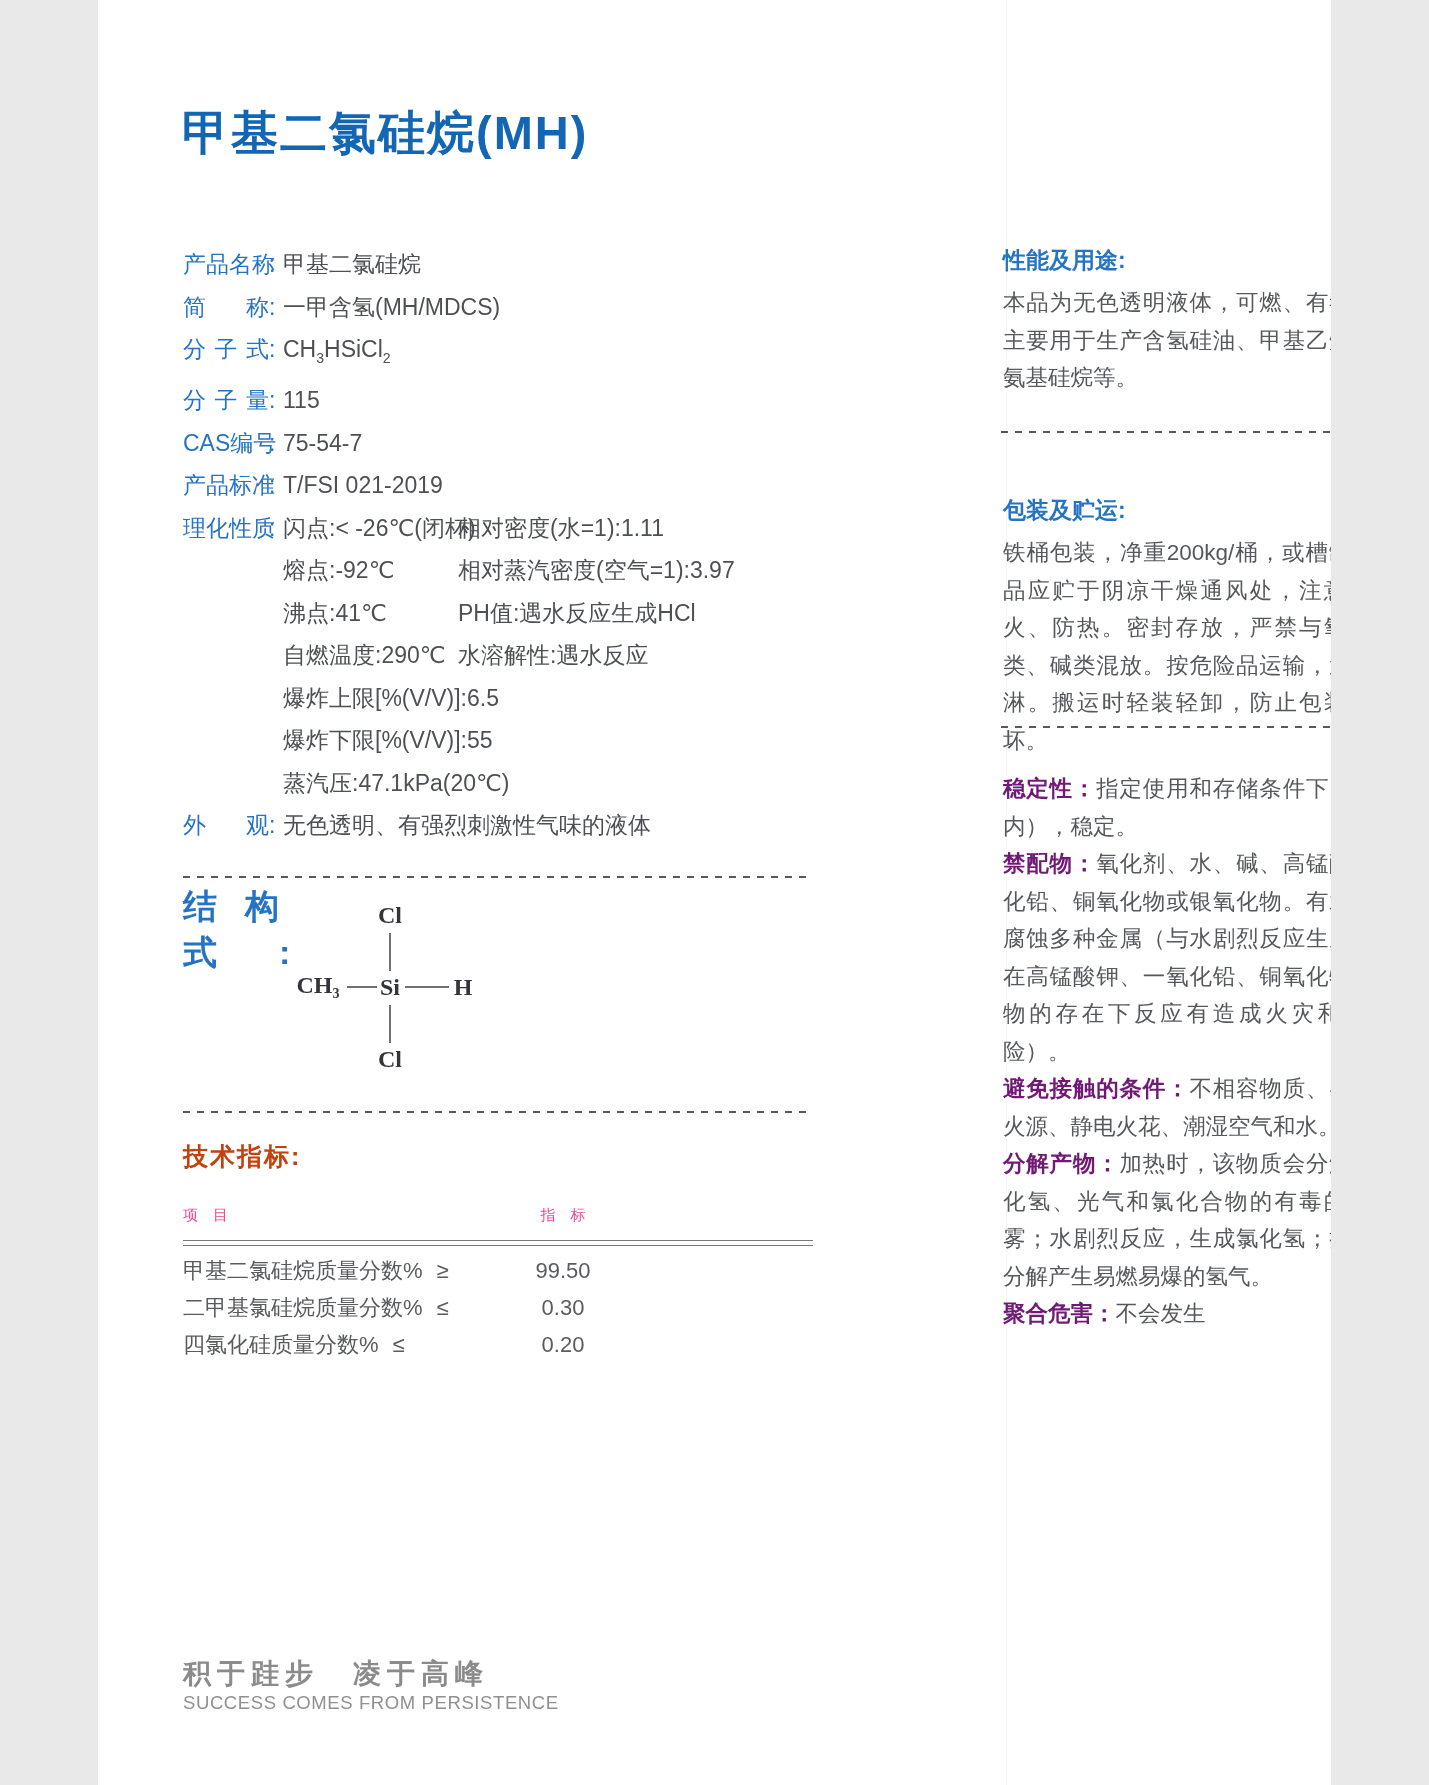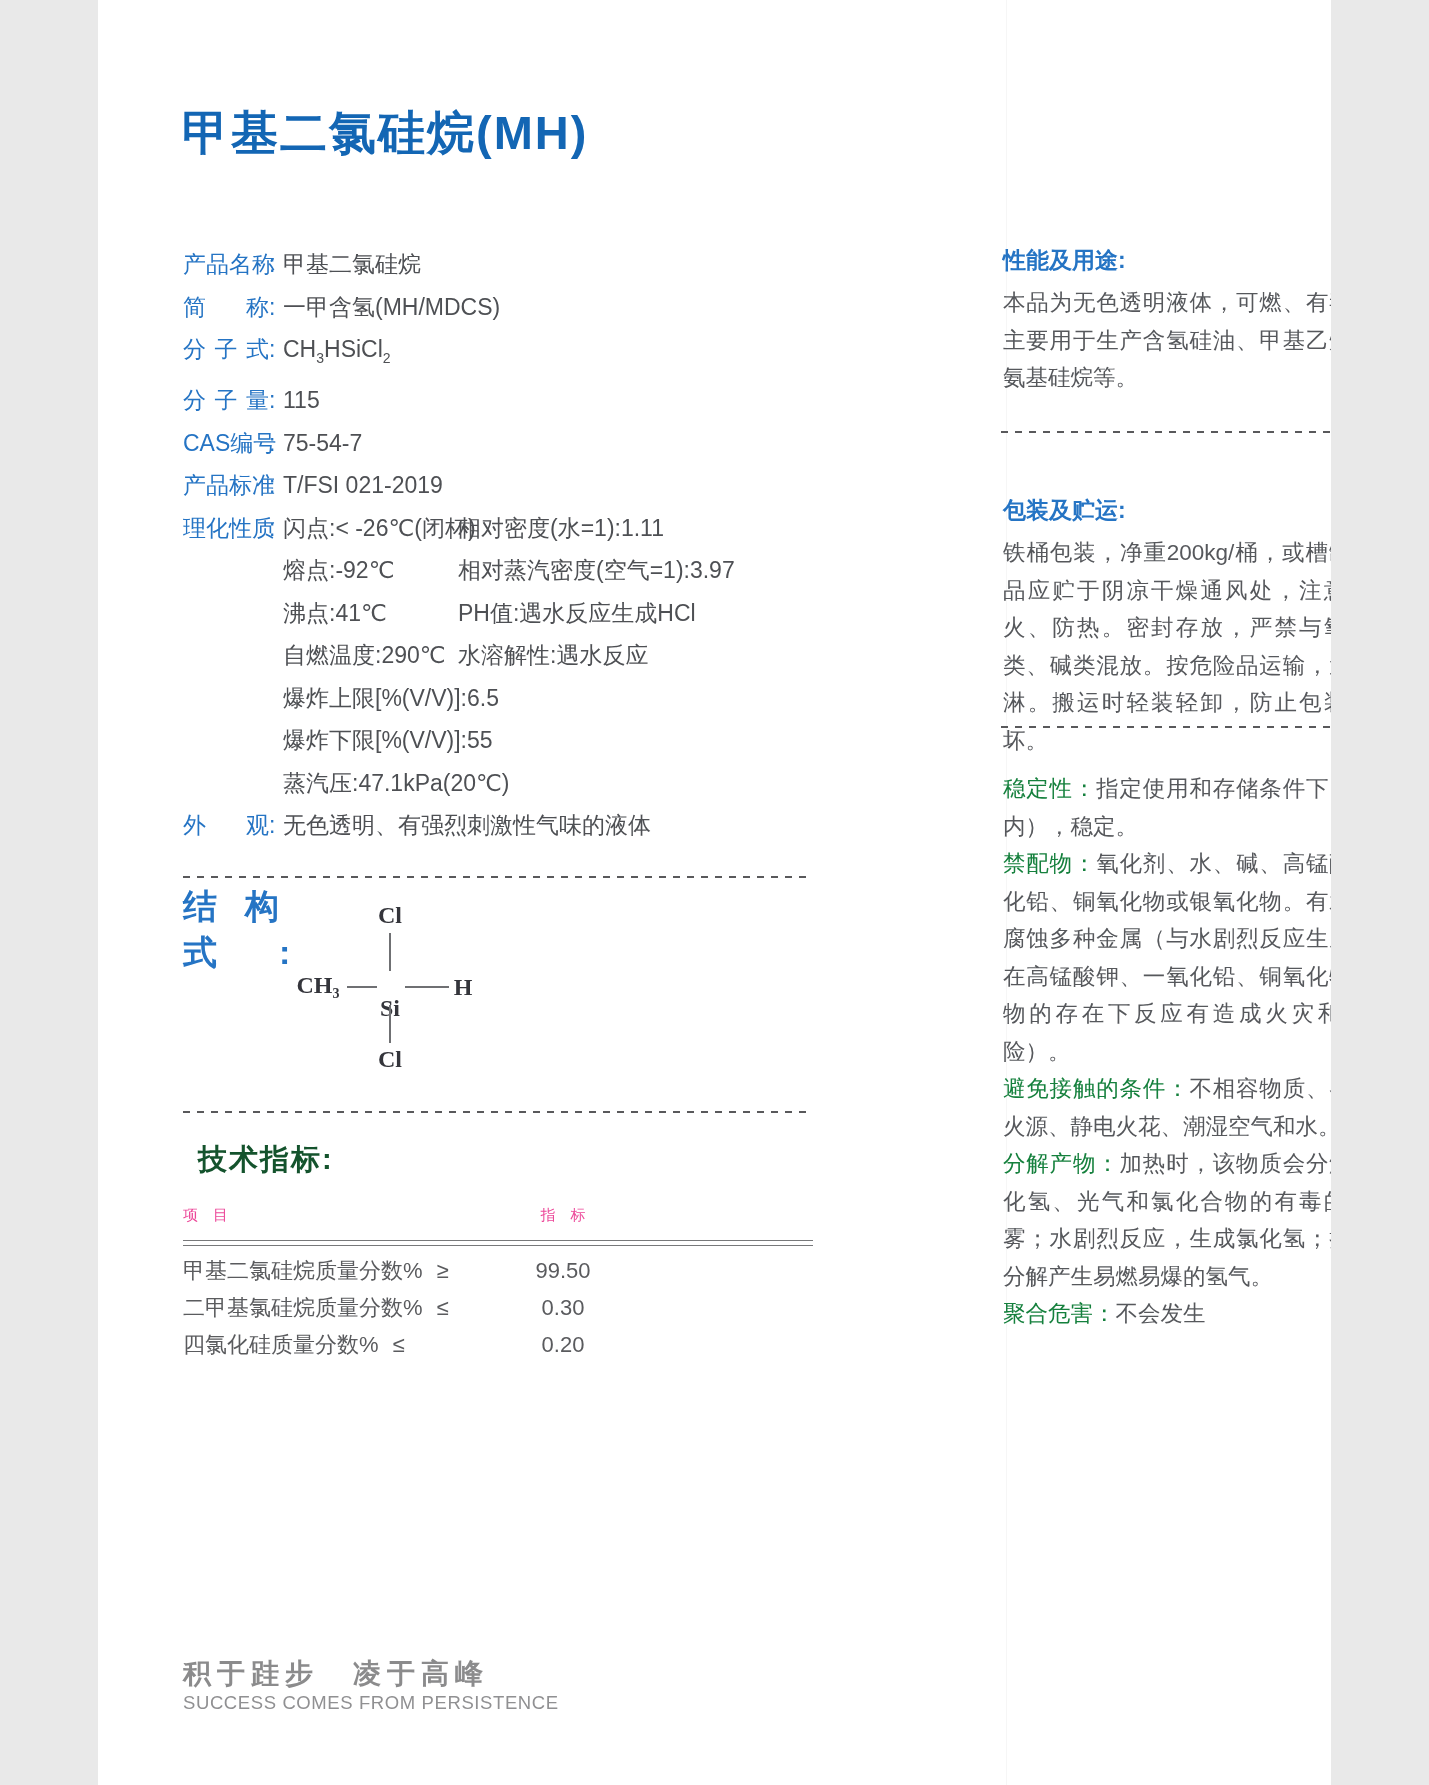--- a/index.html
+++ b/index.html
@@ -38,36 +38,36 @@
   .struct-label { position:absolute; left:85px; top:884px; font-size:34px; font-weight:700; color:#2574c4; }
   .struct-label .lbl-t { width:96px; }
   .struct { position:absolute; left:185px; top:893px; width:230px; height:190px;
     font-family:"Liberation Serif","DejaVu Serif",serif; font-weight:700; font-size:24px; color:#34353b; }
   .atom { position:absolute; transform:translate(-50%,-50%); white-space:nowrap; }
   .bond { position:absolute; background:#6f7073; }
   .bv { width:2px; height:38px; left:106px; }
   .bh { height:2px; top:93px; }
 
   
-  .spec-heading { position:absolute; left:100px; top:1140px; font-size:29px; font-weight:700; color:#14532d; letter-spacing:2px; }
+  .spec-heading { position:absolute; left:85px; top:1140px; font-size:25px; font-weight:700; color:#c2410c; letter-spacing:2px; }
   .spec-table { position:absolute; left:85px; top:1198px; width:630px; }
   .spec-head { position:relative; height:42px; font-size:15px; color:#ec4899; line-height:34px; }
   .spec-val-col { position:absolute; left:300px; top:0; width:160px; text-align:center; }
   .dbl-line { height:4px; border-top:1px solid #77787a; border-bottom:1px solid #77787a; }
   .spec-rows { margin-top:6px; }
   .spec-row { position:relative; height:37px; font-size:22px; color:#5a5b5e; line-height:37px; }
   .spec-op { margin-left:14px; }
   .spec-row .spec-val-col { line-height:37px; }
 
   
   .rblock { position:absolute; left:905px; width:442px; }
   .rb1 { top:246px; } .rb2 { top:496px; } .rb3 { top:770px; }
   .rhead { font-size:23px; font-weight:700; color:#2574c4; margin:0 0 10px 0; line-height:28px; }
   .rp { font-size:22.5px; line-height:37.5px; color:#56585c; text-align:justify; margin:0; }
-  .rlbl { color:#15803d; font-weight:400; }
+  .rlbl { color:#701a75; font-weight:700; }
 
   
   .footer { position:absolute; left:85px; top:1658px; }
   .slogan-cn { font-size:28px; color:#8b8b8c; letter-spacing:6px; font-weight:600; line-height:32px; }
   .slogan-en { font-size:18.5px; color:#909092; letter-spacing:0.6px; line-height:22px; margin-top:2px; }
 </style>
 </head>
 <body>
 
 <div class="page">
@@ -128,21 +128,21 @@
 
   <div class="dashed dash-l1"></div>
 
   <div class="struct-label"><span class="lbl-t">结构式</span><span>:</span></div>
 
   <div class="struct">
     <span class="atom" style="left:107px; top:22px;">Cl</span>
     <div class="bond bv" style="top:40px;"></div>
     <span class="atom" style="left:35px; top:94px;"><span>CH</span><sub>3</sub></span>
     <div class="bond bh" style="left:64px; width:30px;"></div>
-    <span class="atom" style="left:107px; top:94px;margin-top:21px;">Si</span>
+    <span class="atom" style="left:107px; top:94px;">Si</span>
     <div class="bond bh" style="left:122px; width:44px;"></div>
     <span class="atom" style="left:180px; top:94px;">H</span>
     <div class="bond bv" style="top:112px;"></div>
     <span class="atom" style="left:107px; top:166px;">Cl</span>
   </div>
 
   <div class="dashed dash-l2"></div>
 
   <div class="spec-heading">技术指标:</div>
 

